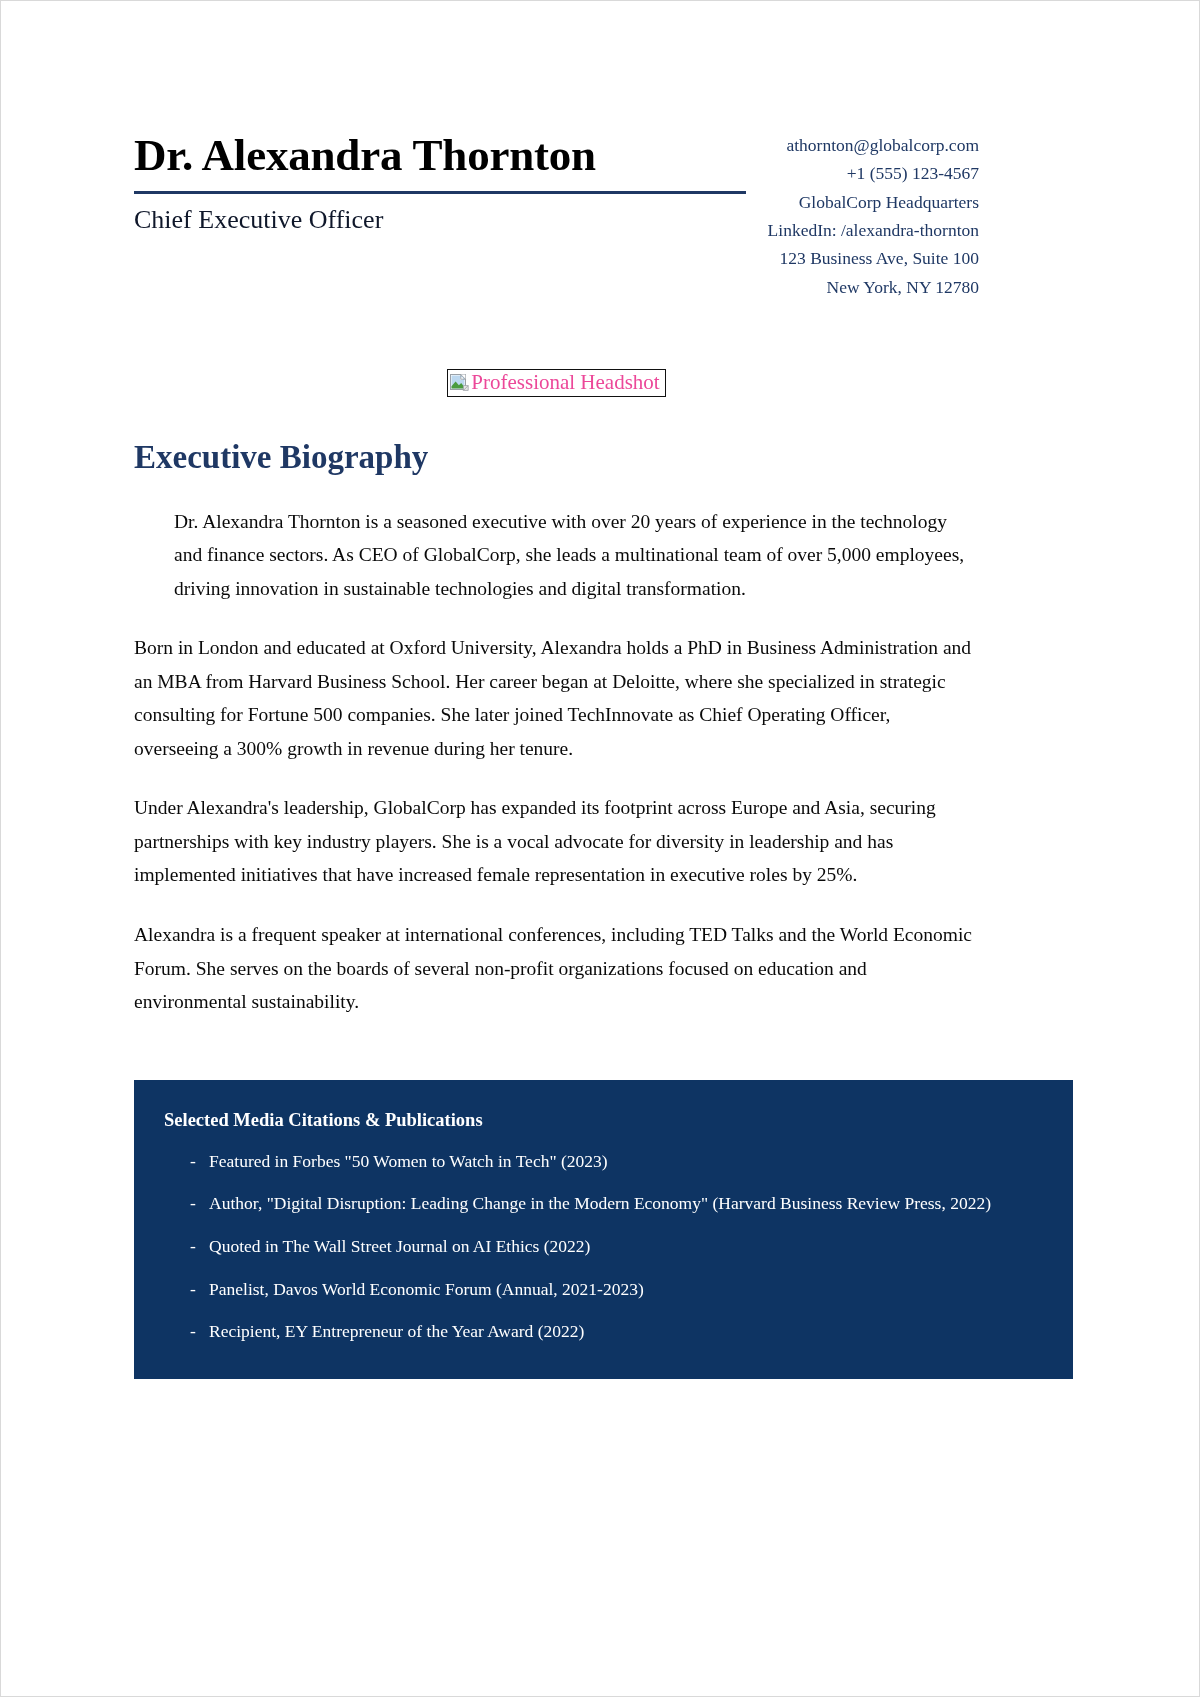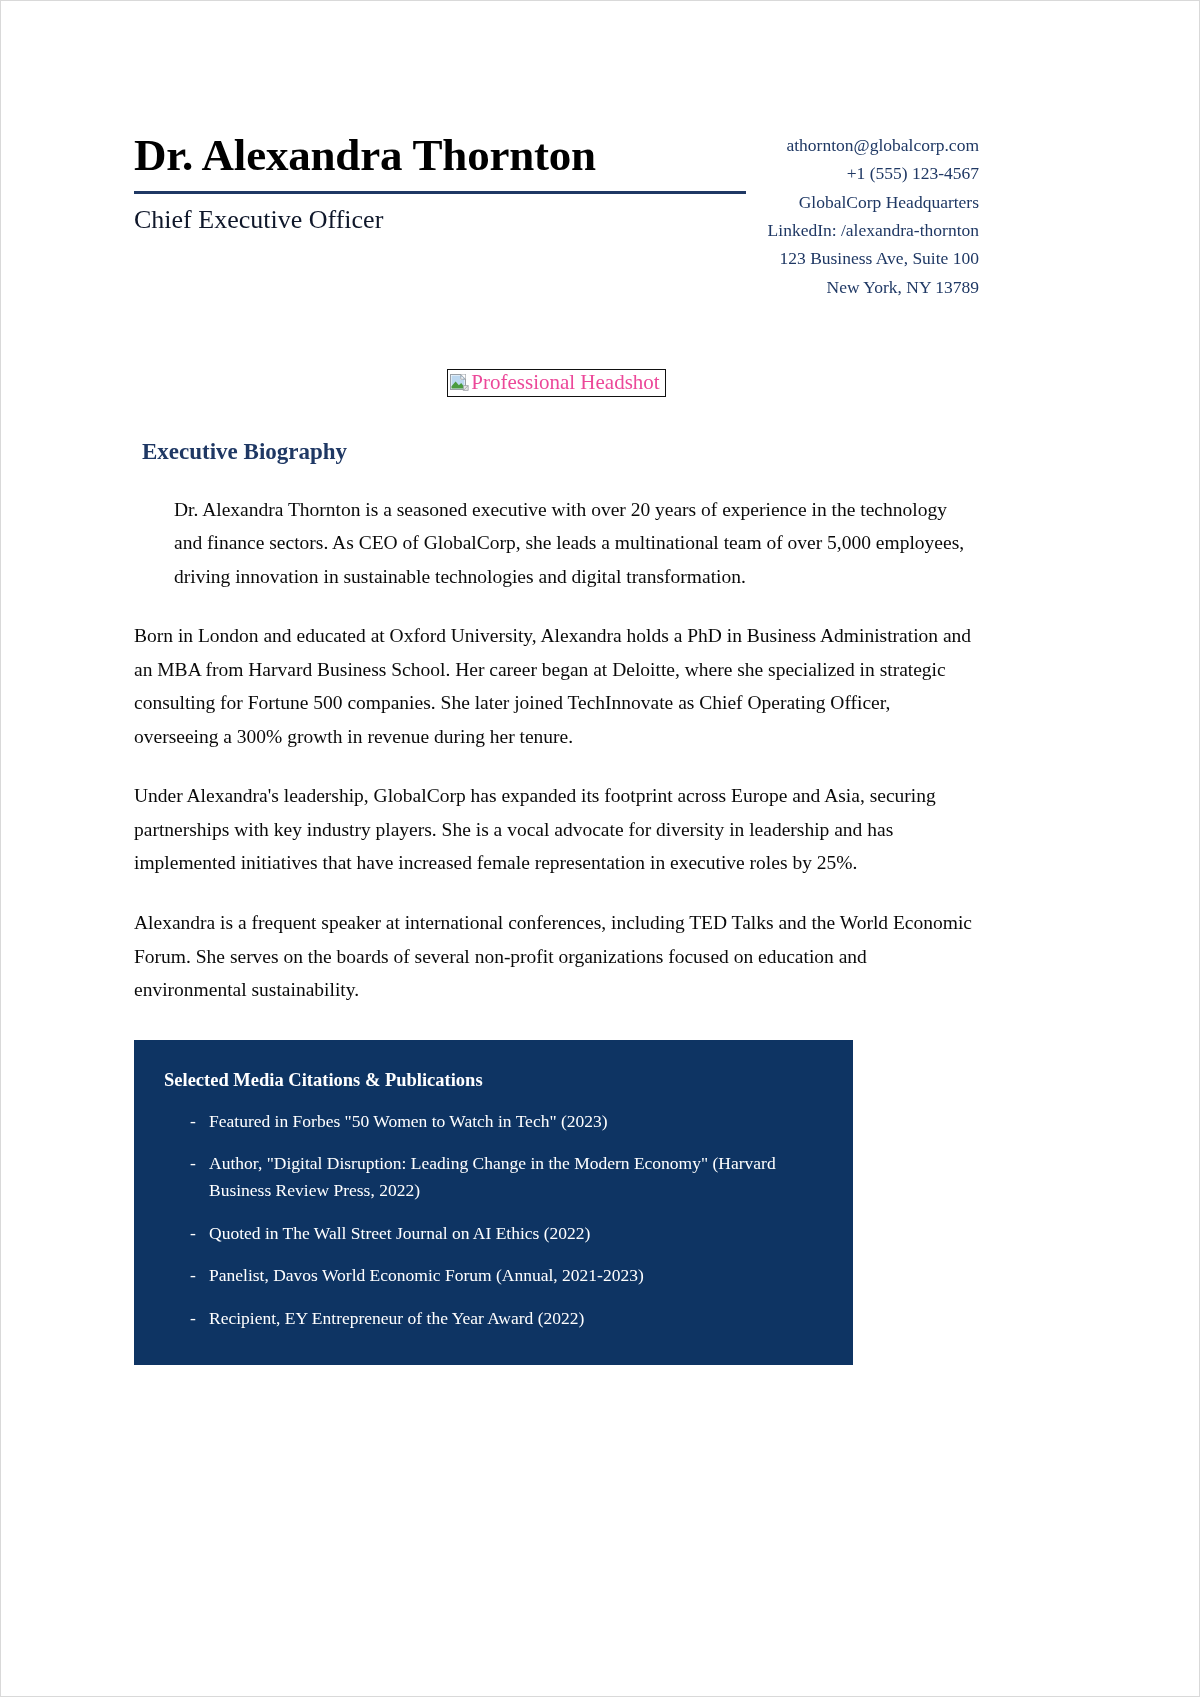--- a/index.html
+++ b/index.html
@@ -108,47 +108,47 @@
 
   .broken-image-alt {
     font-size: 21px;
     color: #ec4899;
     line-height: 1.1;
     padding-right: 1px;
   }
 
   
   .section-heading {
-    font-size: 23px;
+    font-size: 33px;
     font-weight: bold;
     color: #1f3864;
-    margin: 41px 0 0 8px;
+    margin: 41px 0 0 0;
     line-height: 1.2;
   }
 
   .body-paragraph {
     font-size: 19.5px;
     color: #0a0a0a;
     line-height: 1.72;
     margin: 26px 0 0 0;
     text-align: left;
   }
   .body-paragraph:first-of-type {
     margin-top: 27px;
     margin-left: 40px;
   }
 
   
   .callout {
-    margin-top: 33px;
+    margin-top: 61px;
     background: #0e3463;
     color: #ffffff;
     padding: 29px 34px 34px 30px;
     box-sizing: border-box;
-    width: 719px;
+    width: 939px;
   }
 
   .callout-heading {
     font-size: 18.5px;
     font-weight: bold;
     color: #ffffff;
     margin: 0 0 17px 0;
     line-height: 1.2;
   }
 
@@ -191,21 +191,21 @@
         <div class="name-rule"></div>
         <h2 class="job-title">Chief Executive Officer</h2>
       </div>
 
       <div class="contact-block">
         <span class="contact-line">athornton@globalcorp.com</span>
         <span class="contact-line">+1 (555) 123-4567</span>
         <span class="contact-line">GlobalCorp Headquarters</span>
         <span class="contact-line">LinkedIn: /alexandra-thornton</span>
         <span class="contact-line">123 Business Ave, Suite 100</span>
-        <span class="contact-line">New York, NY 13789</span>
+        <span class="contact-line">New York, NY 12780</span>
       </div>
     </div>
 
     <div class="headshot-wrap">
       <span class="broken-image">
         <svg class="broken-image-icon" viewBox="0 0 19 19">
           <rect x="0.5" y="1.5" width="15" height="15" fill="#ffffff" stroke="#9aa0a6" stroke-width="1"></rect>
           <rect x="1.5" y="2.5" width="13" height="13" fill="#bcd8f0"></rect>
           <path d="M1.5 13.2 L5.6 8.4 L8.9 12.2 L11.2 10.0 L14.5 14.2 L14.5 15.5 L1.5 15.5 Z" fill="#4a9b3f"></path>
           <circle cx="11.6" cy="5.4" r="1.5" fill="#ffffff"></circle>

